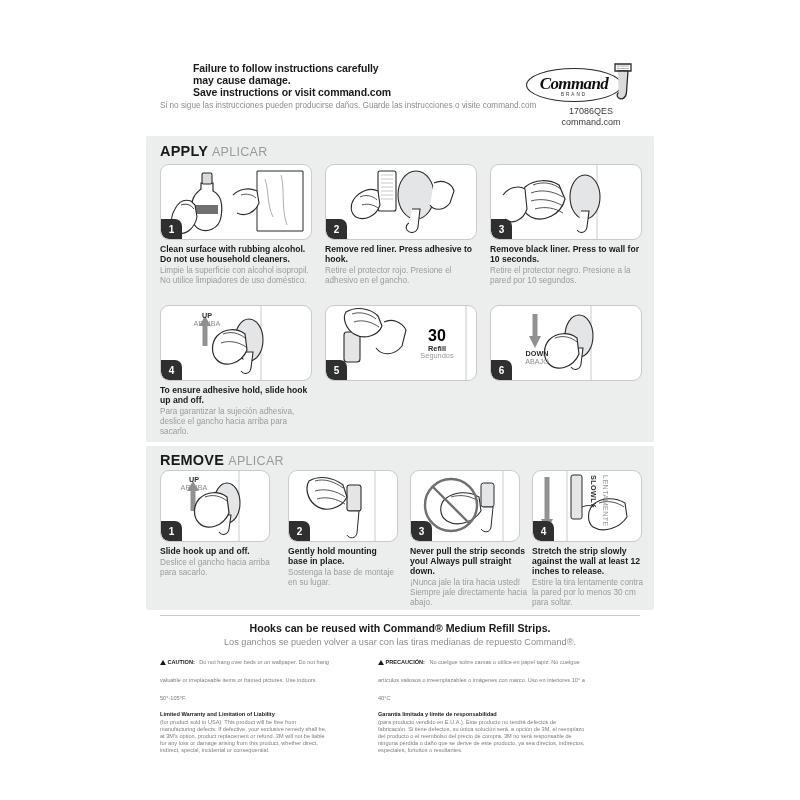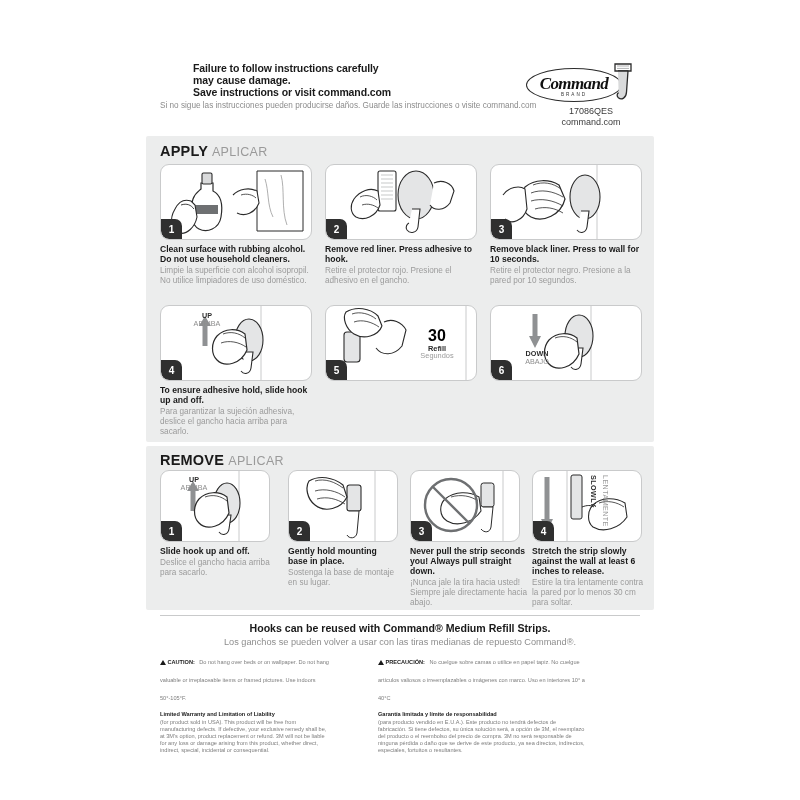--- a/index.html
+++ b/index.html
@@ -354,21 +354,21 @@
         <rect x="38" y="4" width="11" height="44" rx="2" fill="#e4e5e6" stroke="#2b2b2b" stroke-width="1"></rect>
         <path d="M60 34 C68 26 82 26 92 32 L94 46 C86 58 70 62 60 56 C54 51 54 40 60 34 Z" fill="#fff" stroke="#2b2b2b" stroke-width="1.1"></path>
         <path d="M66 32 C74 29 84 31 91 36" stroke="#2b2b2b" stroke-width="0.8" fill="none"></path>
         <path d="M49 36 C54 34 58 34 61 36" stroke="#2b2b2b" stroke-width="1" fill="none"></path>
       </svg>
       <div class="vert" style="left:56px; top:4px;">SLOWLY</div>
       <div class="vert es" style="left:68px; top:4px;">LENTAMENTE</div>
       <div class="badge">4</div>
     </div>
     <div class="cap r4c">
-      <div class="cap-en">Stretch the strip slowly against the wall at least 6 inches to release.</div>
+      <div class="cap-en">Stretch the strip slowly against the wall at least 12 inches to release.</div>
       <div class="cap-es">Estire la tira lentamente contra la pared por lo menos 30 cm para soltar.</div>
     </div>
   </div>
 
   <div class="rule"></div>
   <div class="refill">
     <div class="refill-en">Hooks can be reused with Command® Medium Refill Strips.</div>
     <div class="refill-es">Los ganchos se pueden volver a usar con las tiras medianas de repuesto Command®.</div>
   </div>
 

